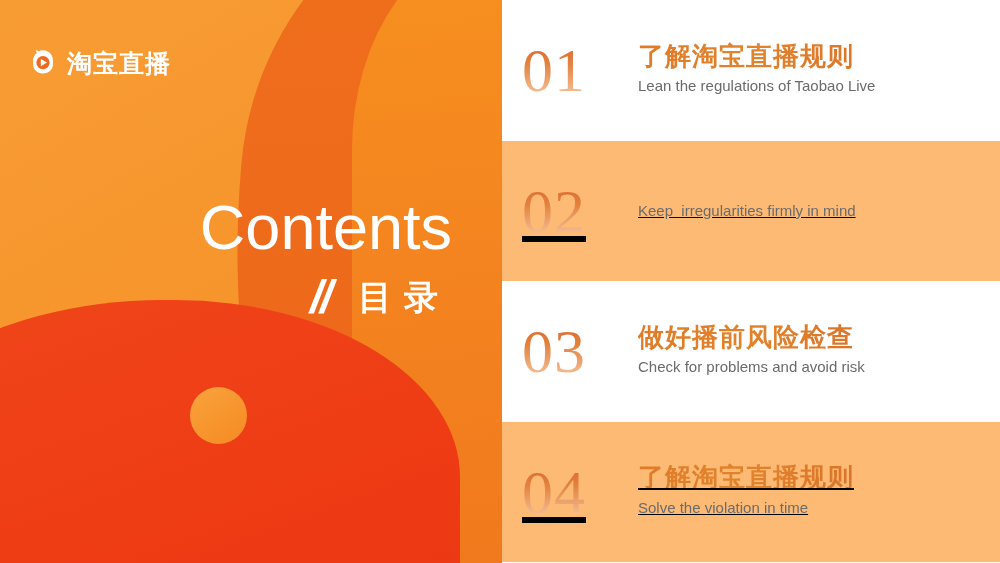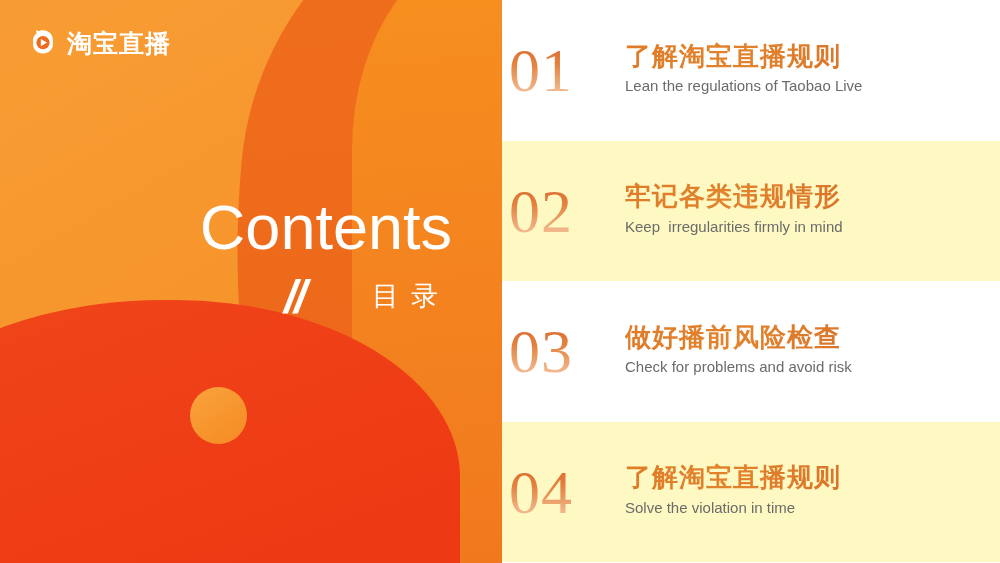--- a/index.html
+++ b/index.html
@@ -84,21 +84,21 @@
     width: 57px;
     height: 57px;
     border-radius: 50%;
     background: linear-gradient(145deg, #f9a33e 0%, #f7942c 60%, #f58a24 100%);
   }
 
   
   .logo {
     position: absolute;
     left: 28px;
-    top: 28px;
+    top: 48px;
     display: flex;
     align-items: center;
     gap: 9px;
     z-index: 6;
   }
   .logo-mark {
     width: 30px;
     height: 30px;
     display: block;
   }
@@ -141,48 +141,47 @@
     display: inline-block;
     color: #ffffff;
     font-size: 47px;
     font-weight: 700;
     font-style: italic;
     line-height: 1;
     letter-spacing: -3px;
   }
   .title-cn {
     color: #ffffff;
-    font-size: 27px;
-    font-weight: 400;
+    font-size: 34px;
+    font-weight: 700;
     letter-spacing: 12px;
     line-height: 1;
     padding-left: 2px;
-    margin-left: 40px;
   }
 
   
   .right-list {
     position: absolute;
     left: 502px;
     top: 0;
     width: 498px;
     height: 563px;
     display: flex;
     flex-direction: column;
   }
   .list-row {
     position: relative;
     height: 140.5px;
     display: flex;
     align-items: center;
-    padding-left: 7px;
+    padding-left: 20px;
     box-sizing: border-box;
   }
   .list-row.bg-white  { background: #ffffff; }
-  .list-row.bg-cream  { background: #fef9c3; }
+  .list-row.bg-cream  { background: #fdba74; text-decoration: underline; }
 
   .row-number {
     font-family: "Liberation Serif", "DejaVu Serif", serif;
     font-size: 62px;
     font-weight: 400;
     line-height: 1;
     letter-spacing: 1px;
     background: linear-gradient(180deg, #d9622b 0%, #e3823f 40%, #f0b183 78%, #f6cdad 100%);
     -webkit-background-clip: text;
     background-clip: text;
@@ -259,21 +258,20 @@
       <span class="row-number">01</span>
       <span class="row-texts">
         <span class="row-title-cn">了解淘宝直播规则</span>
         <span class="row-title-en">Lean the regulations of Taobao Live</span>
       </span>
     </div>
 
     <div class="list-row bg-cream">
       <span class="row-number">02</span>
       <span class="row-texts">
-        <span class="row-title-cn">牢记各类违规情形</span>
         <span class="row-title-en">Keep  irregularities firmly in mind</span>
       </span>
     </div>
 
     <div class="list-row bg-white">
       <span class="row-number">03</span>
       <span class="row-texts">
         <span class="row-title-cn">做好播前风险检查</span>
         <span class="row-title-en">Check for problems and avoid risk</span>
       </span>

